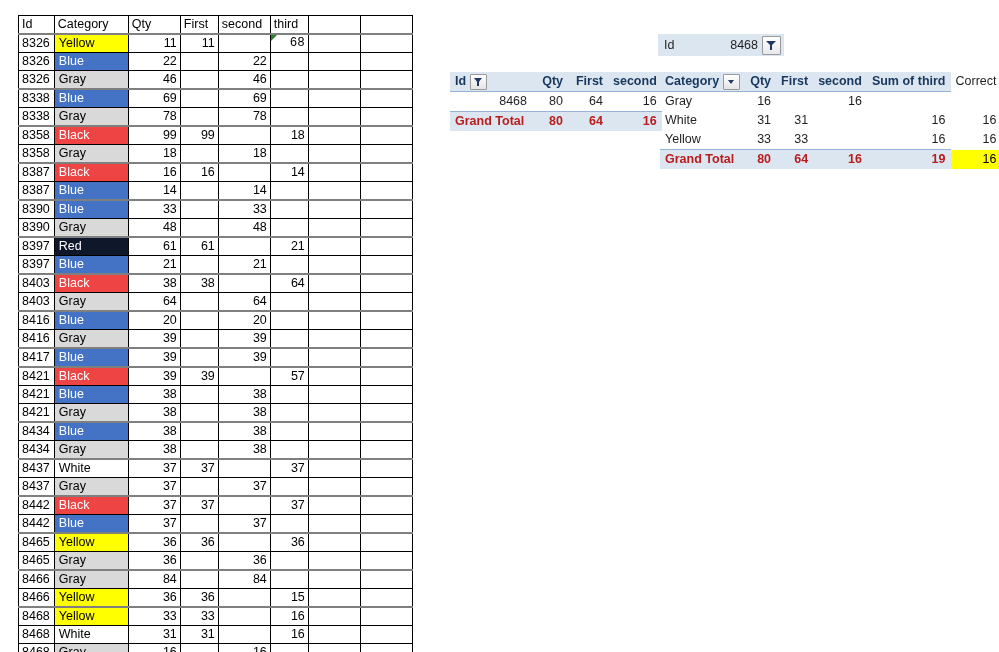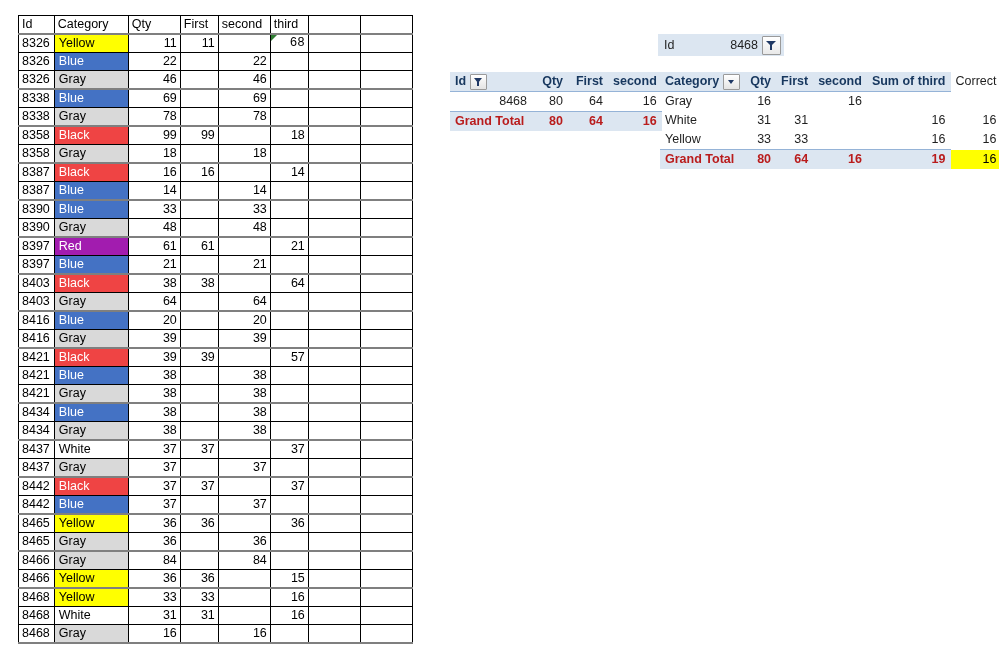--- a/index.html
+++ b/index.html
@@ -66,21 +66,21 @@
   }
   #main-grid tbody tr:last-child > td {
     border-bottom: 2px solid #7f7f7f;
   }
 
   
   .sw-Yellow { background: #ffff00; color: #000000; }
   .sw-Blue   { background: #4472c4; color: #ffffff; }
   .sw-Gray   { background: #d9d9d9; color: #000000; }
   .sw-Black  { background: #ef4444; color: #ffffff; }
-  .sw-Red    { background: #a21caf; color: #ffffff; }
+  .sw-Red    { background: #0f172a; color: #ffffff; }
   .sw-White  { background: #ffffff; color: #000000; }
 
   
   .errflag { position: relative; font-family: Liberation Mono, monospace; }
   .errflag::before {
     content: "";
     position: absolute;
     left: 0; top: 0;
     width: 0; height: 0;
     border-top: 6px solid #2e7d32;
@@ -410,20 +410,30 @@
         <td class="idcell">8416</td>
         <td class="catcell sw-Gray">Gray</td>
         <td class="num">39</td>
         <td class="num"></td>
         <td class="num">39</td>
         <td class="num"></td>
         <td></td>
         <td></td>
       </tr>
       <tr class="grp-start">
+        <td class="idcell">8417</td>
+        <td class="catcell sw-Blue">Blue</td>
+        <td class="num">39</td>
+        <td class="num"></td>
+        <td class="num">39</td>
+        <td class="num"></td>
+        <td></td>
+        <td></td>
+      </tr>
+      <tr class="grp-start">
         <td class="idcell">8421</td>
         <td class="catcell sw-Black">Black</td>
         <td class="num">39</td>
         <td class="num">39</td>
         <td class="num"></td>
         <td class="num">57</td>
         <td></td>
         <td></td>
       </tr>
       <tr>

